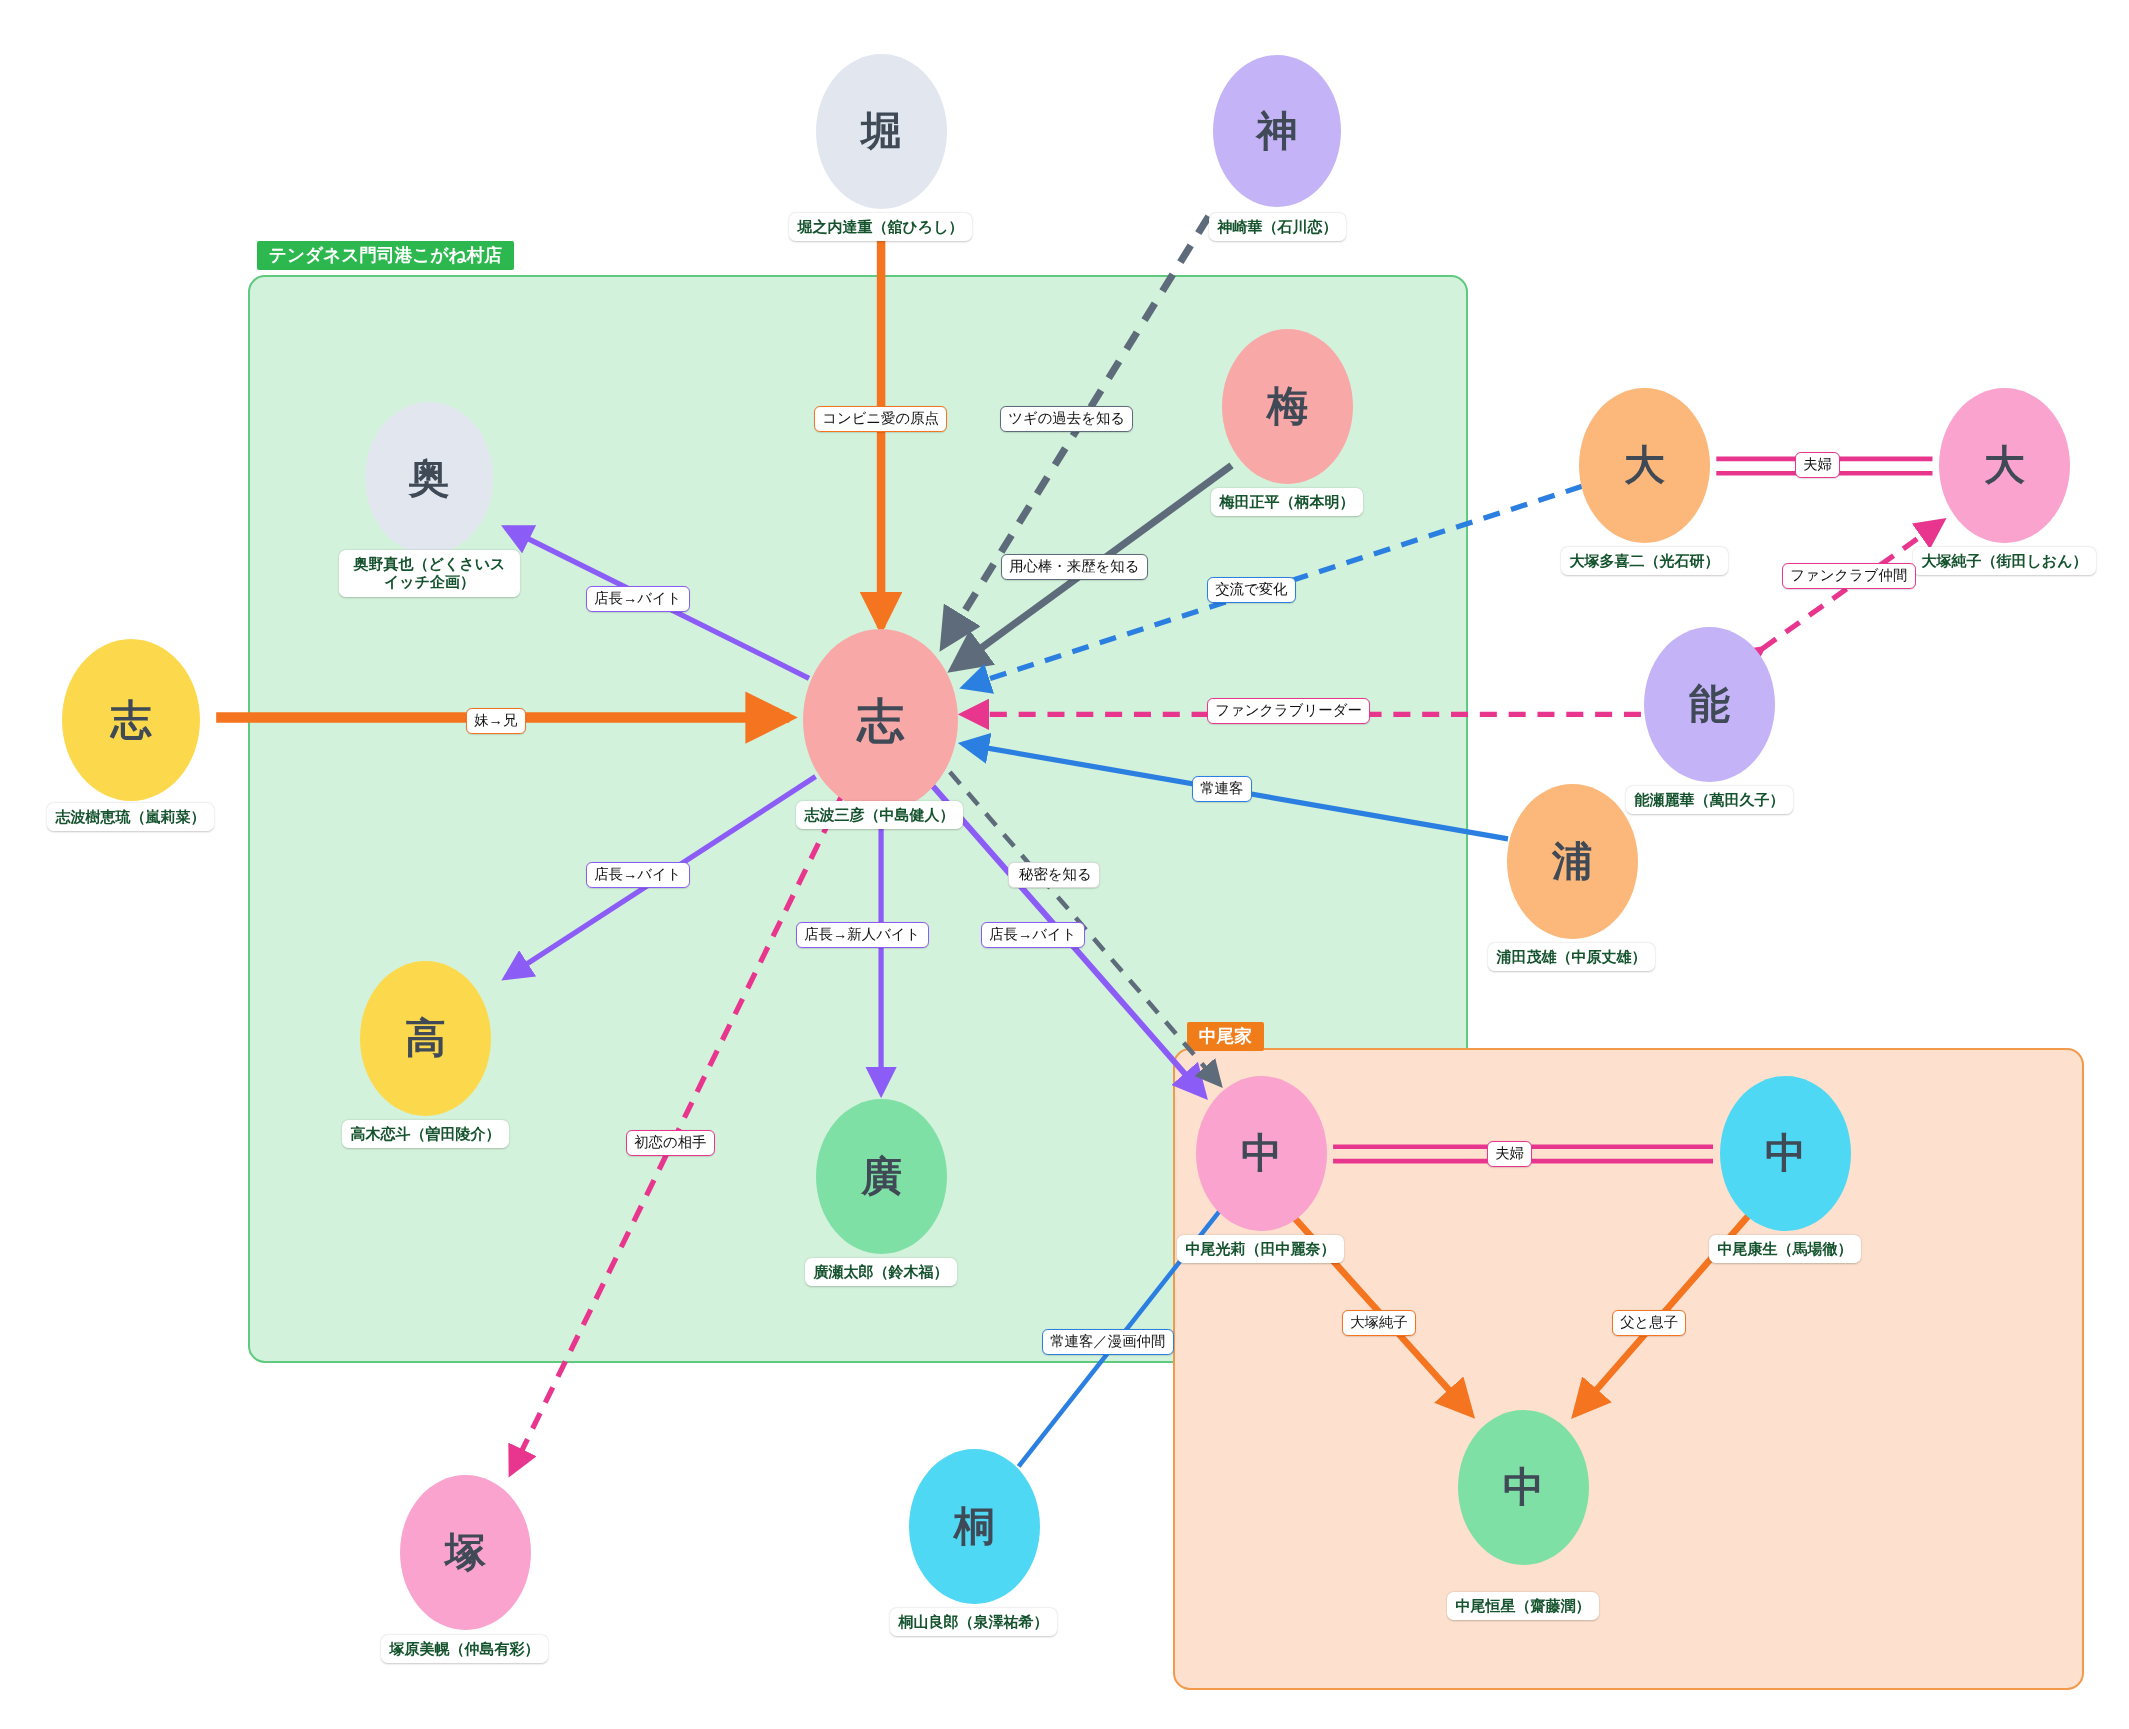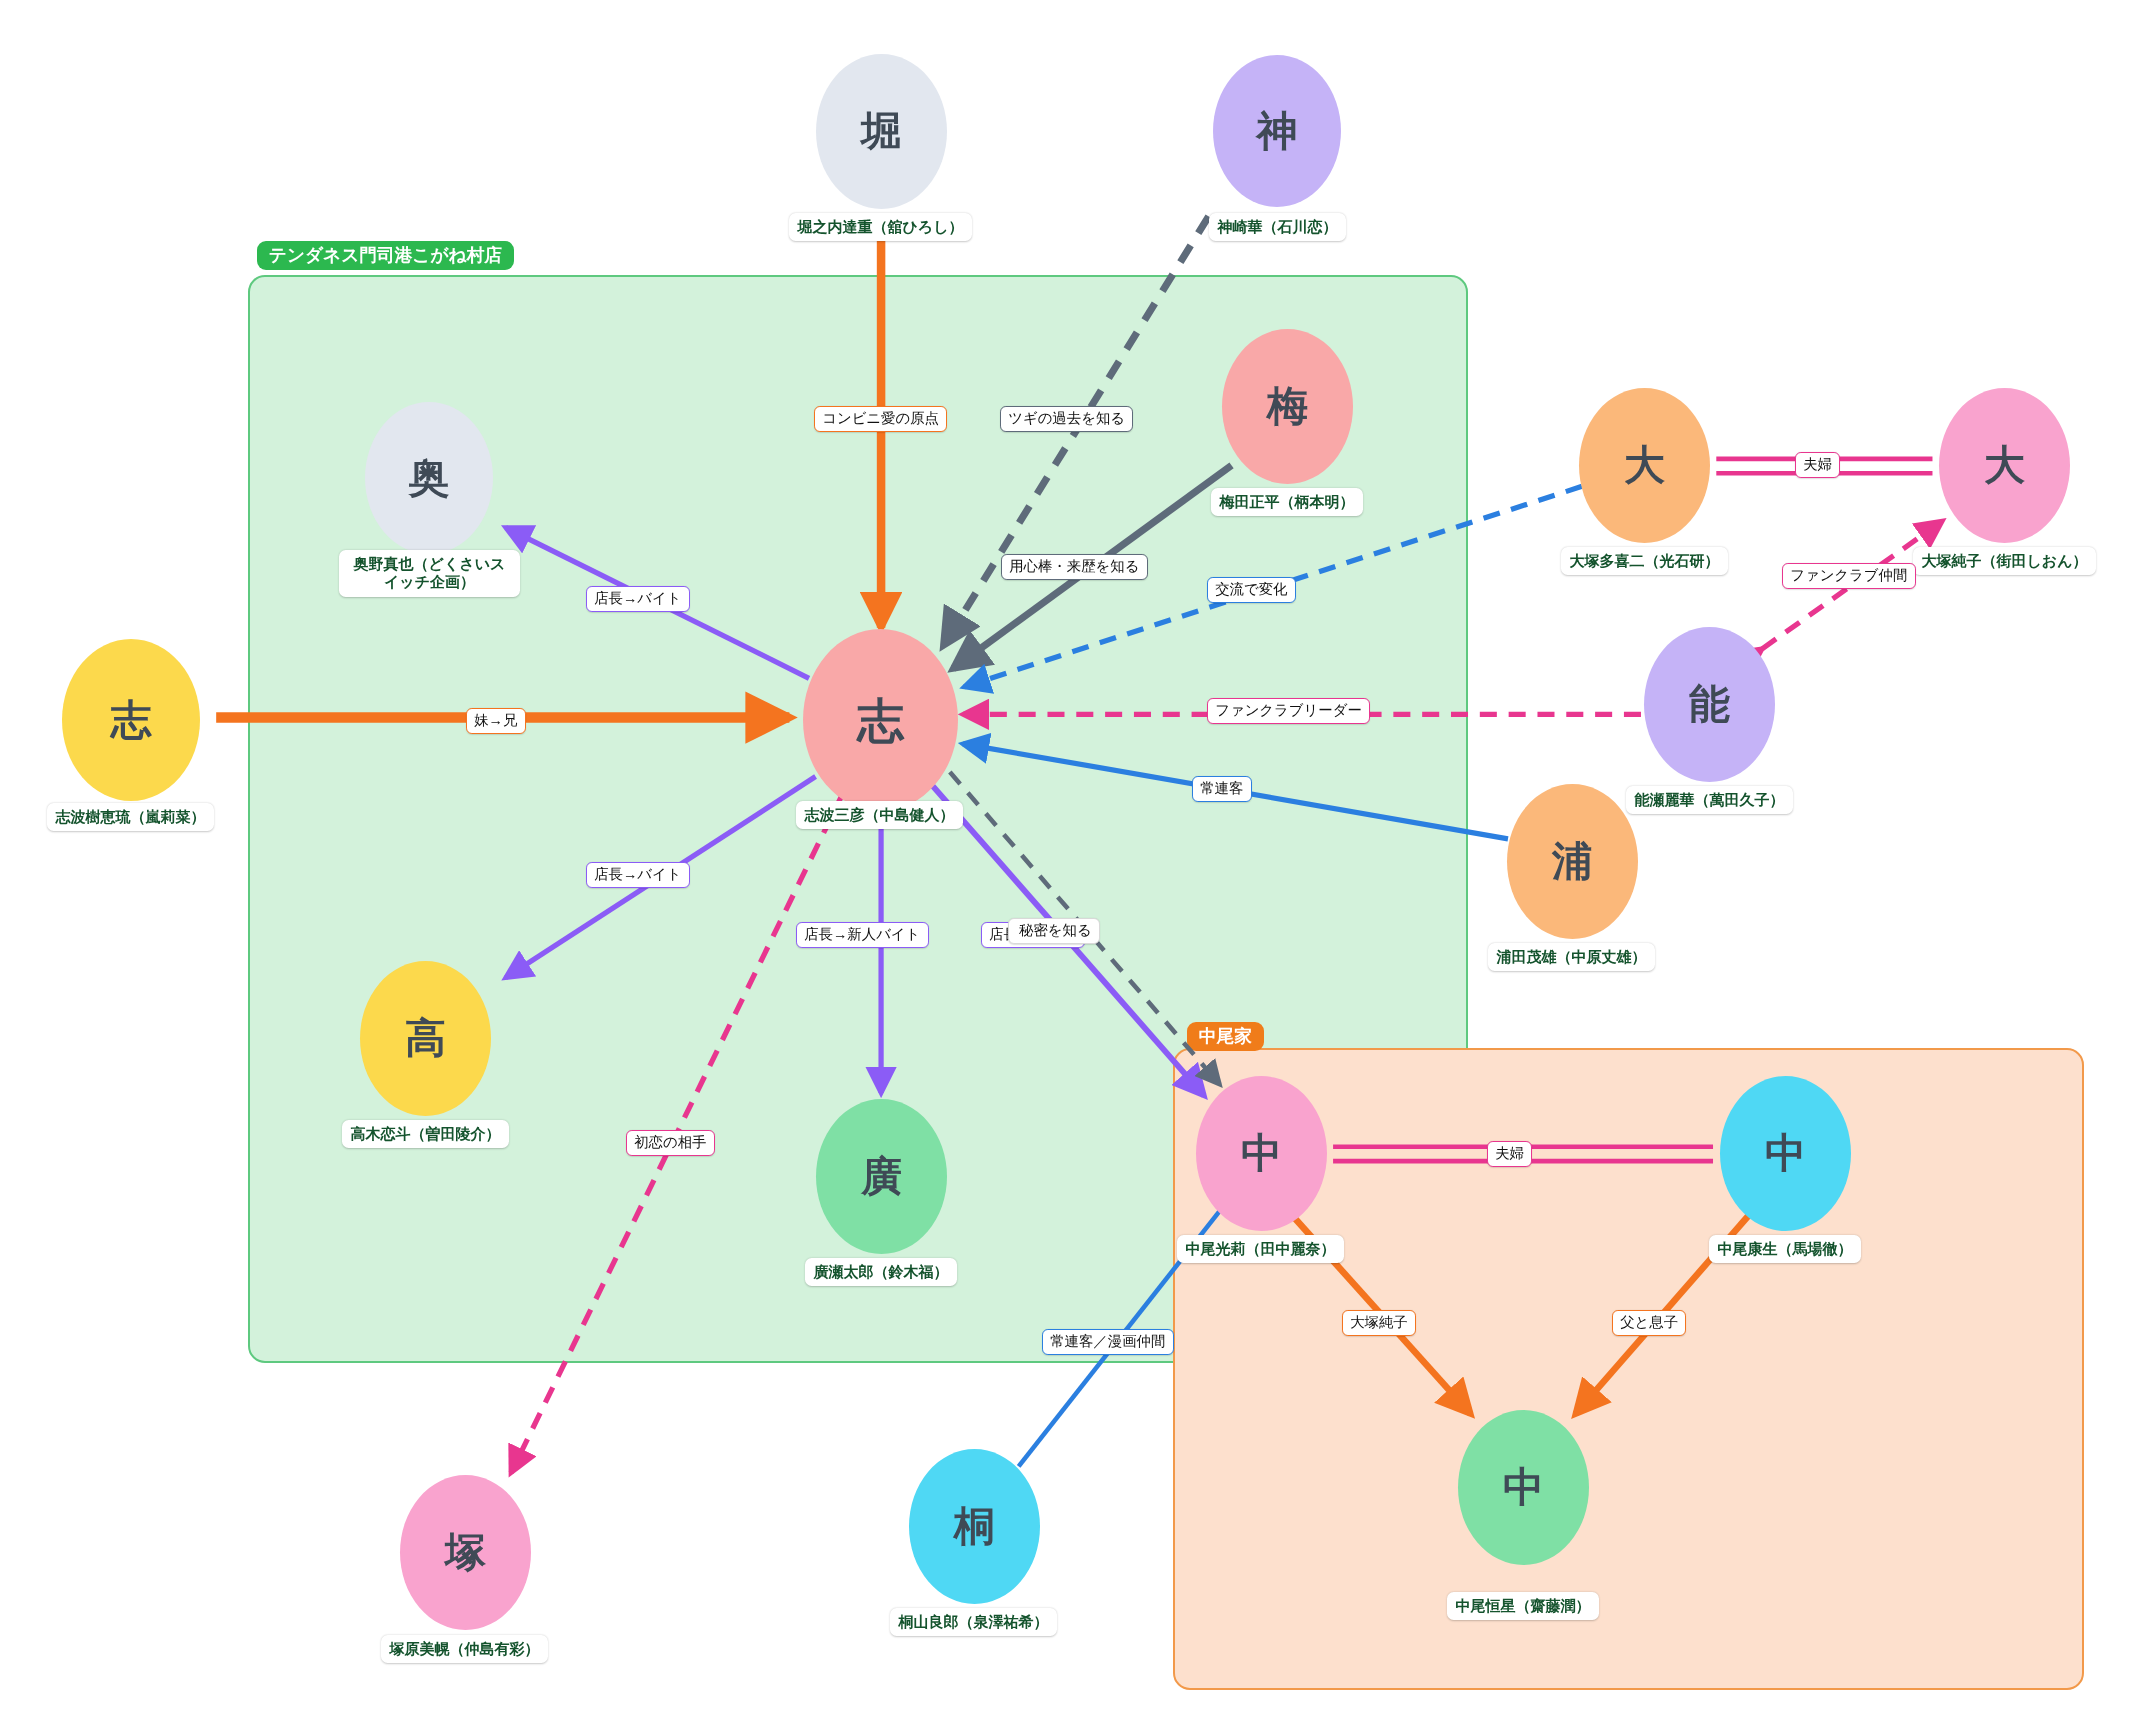--- a/index.html
+++ b/index.html
@@ -4,21 +4,21 @@
 <style>
   html,body{margin:0;padding:0;background:#ffffff;}
   body{font-family:"Liberation Sans","DejaVu Sans",sans-serif;}
   #stage{position:relative;width:2129px;height:1730px;background:#ffffff;overflow:hidden;}
   svg.edges{position:absolute;left:0;top:0;width:2129px;height:1730px;pointer-events:none;}
 
   
   .group{position:absolute;border-radius:17px;box-sizing:border-box;}
   .group.store{background:#d3f2db;border:2px solid #5ec97f;}
   .group.family{background:#fde0cd;border:2px solid #f2994a;}
-  .group-title{position:absolute;color:#ffffff;font-weight:bold;border-radius:9px;
+  .group-title{position:absolute;color:#ffffff;font-weight:bold;border-radius:2px;
                padding:5.9px 11.8px;font-size:17.7px;white-space:nowrap;line-height:1;}
   .group-title.store{background:#2cb84f;}
   .group-title.family{background:#f07c1a;}
 
   
   .node{position:absolute;border-radius:50%;display:flex;align-items:center;justify-content:center;
         color:#3f4a56;font-weight:bold;}
   .node span{font-size:41px;line-height:1;}
   .node.big span{font-size:47px;}
   .node-label{position:absolute;background:#ffffff;border-radius:6.6px;padding:4.6px 8.5px;
@@ -190,21 +190,21 @@
       <div class="edge-label el-pink" style="left: 1795px; top: 452px;">夫婦</div>
       <div class="edge-label el-pink" style="left: 1782px; top: 563px;">ファンクラブ仲間</div>
       <div class="edge-label el-orange" style="left: 466px; top: 708px;">妹→兄</div>
       <div class="edge-label el-purple" style="left: 586px; top: 586px;">店長→バイト</div>
       <div class="edge-label el-pink" style="left: 1207px; top: 698px;">ファンクラブリーダー</div>
       <div class="edge-label el-blue" style="left: 1192px; top: 776px;">常連客</div>
       <div class="edge-label el-purple" style="left: 586px; top: 862px;">店長→バイト</div>
       <div class="edge-label el-pink" style="left: 626px; top: 1130px;">初恋の相手</div>
       <div class="edge-label el-purple" style="left: 796px; top: 922px;">店長→新人バイト</div>
       <div class="edge-label el-purple" style="left: 981px; top: 922px;">店長→バイト</div>
-      <div class="edge-label el-plain" style="left: 1008px; top: 918px; padding-left: 10px;">秘密を知る</div>
+      <div class="edge-label el-plain" style="left: 1008px; top: 862px; padding-left: 10px;">秘密を知る</div>
       <div class="edge-label el-pink" style="left: 1487px; top: 1141px;">夫婦</div>
       <div class="edge-label el-orange" style="left: 1342px; top: 1310px;">大塚純子</div>
       <div class="edge-label el-orange" style="left: 1612px; top: 1310px;">父と息子</div>
       <div class="edge-label el-blue" style="left: 1042px; top: 1329px;">常連客／漫画仲間</div>
     </div>
 
 </div>
 
 
 </body></html>

